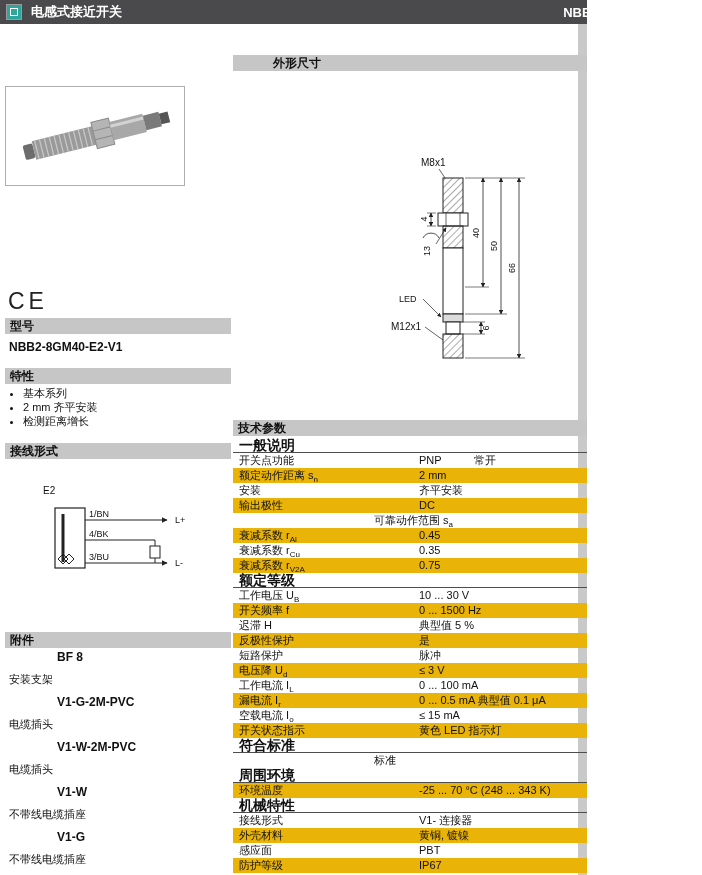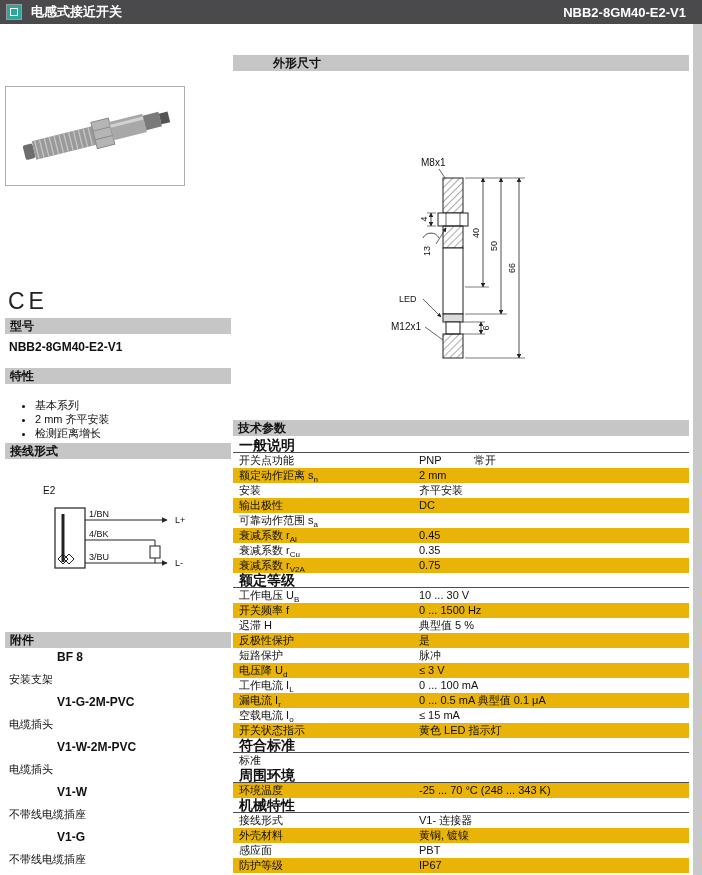--- a/index.html
+++ b/index.html
@@ -1,16 +1,16 @@
 <!DOCTYPE html>
 <html><head>
 <meta charset="utf-8">
 <style>
   html,body{margin:0;padding:0;background:#fff;}
-  .page{position:relative;width:702px;height:875px;background:#fff;overflow:hidden;
+  .page{position:relative;width:587px;height:875px;background:#fff;overflow:hidden;
         font-family:"Liberation Sans","DejaVu Sans",sans-serif;color:#111;}
 
   
   .topbar{position:absolute;left:0;top:0;width:702px;height:24px;background:#4a4a4c;
           display:flex;align-items:center;box-sizing:border-box;}
   .logo{position:relative;width:16px;height:16px;margin-left:6px;background:#2fa69c;
         border:1px solid #9a9a9a;box-sizing:border-box;flex:0 0 auto;}
   .logo-inner{position:absolute;left:3px;top:3px;right:3px;bottom:3px;border:1.5px solid #fff;}
   .topbar-title{margin-left:9px;font-weight:bold;font-size:13px;color:#fff;}
   .topbar-model{margin-left:auto;margin-right:16px;font-weight:bold;font-size:13px;color:#fff;}
@@ -25,34 +25,34 @@
   .bar-features{left:5px;top:368px;width:226px;}
   .bar-connection{left:5px;top:443px;width:226px;}
   .bar-accessories{left:5px;top:632px;width:226px;}
   .bar-specs{left:233px;top:420px;width:456px;}
 
   
   .photo-box{position:absolute;left:5px;top:86px;width:178px;height:98px;border:1px solid #adadad;
              background:#fff;}
   .ce{position:absolute;left:8px;top:288px;font-size:23px;letter-spacing:4px;color:#222;}
   .model-value{position:absolute;left:9px;top:340px;font-size:12px;font-weight:bold;}
-  .features{position:absolute;left:9px;top:386px;width:215px;margin:12px;padding:0 0 0 14px;}
+  .features{position:absolute;left:9px;top:386px;width:215px;margin:0;padding:0 0 0 14px;}
   .features li{font-size:11px;line-height:14px;}
   .wiring{position:absolute;left:5px;top:468px;}
   .accessories{position:absolute;left:9px;top:650px;width:215px;}
   .acc-name{font-size:12px;font-weight:bold;line-height:14px;margin-top:9px;margin-left:48px;}
   .acc-name:first-child{margin-top:0;}
   .acc-desc{font-size:11px;line-height:14px;margin-top:8px;}
 
   
   .dim-drawing{position:absolute;left:233px;top:86px;}
   .specs{position:absolute;left:233px;top:438px;width:456px;}
   .spec-sec{height:15px;line-height:15px;font-size:14px;font-weight:bold;padding-left:6px;
             border-bottom:1px solid #4d4d4d;box-sizing:border-box;}
-  .spec-row{display:flex;height:15px;line-height:15px;font-size:11px;}
+  .spec-row{display:flex;height:15px;line-height:15px;font-size:11px;justify-content:center;}
   .spec-row.alt{background:#eab308;}
   .spec-label{width:186px;padding-left:6px;box-sizing:border-box;white-space:nowrap;overflow:hidden;}
   .spec-label sub{font-size:8px;}
   .spec-value{position:relative;flex:1;white-space:nowrap;}
   .spec-value2{position:absolute;left:55px;top:0;}
 
   svg text{fill:#111;}
 </style>
 </head>
 <body>

